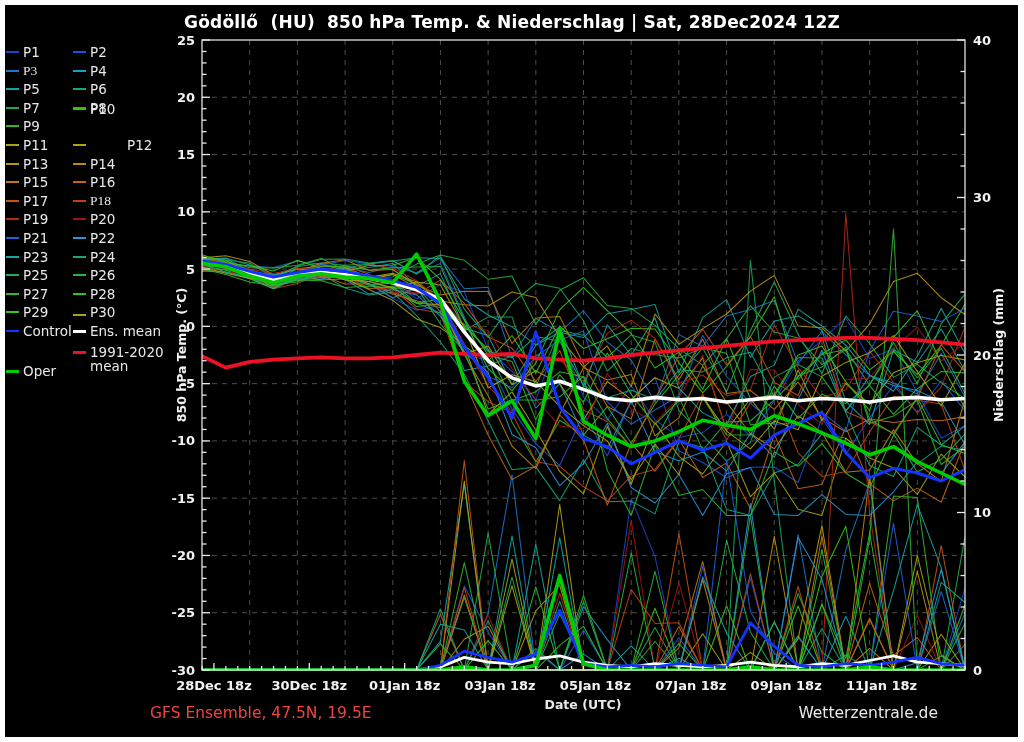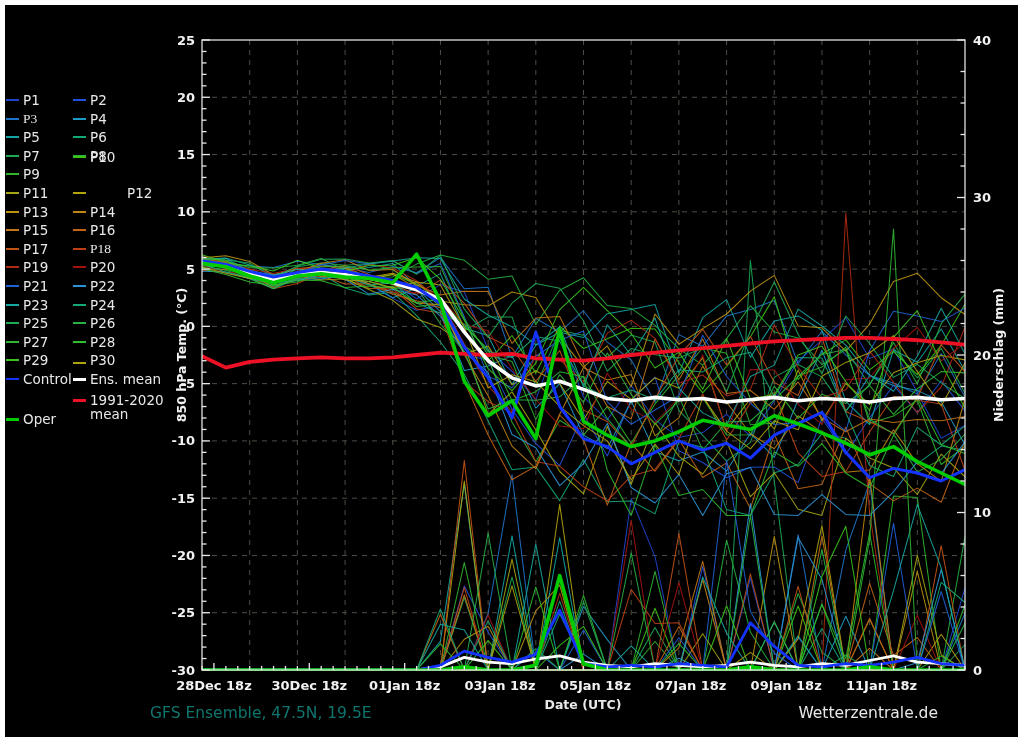--- a/index.html
+++ b/index.html
@@ -2,25 +2,25 @@
 <html><head>
 <meta charset="utf-8">
 <style>
   html,body{margin:0;padding:0;background:#ffffff;}
   .page{position:relative;width:1024px;height:742px;background:#ffffff;overflow:hidden;
         font-family:"DejaVu Sans","Liberation Sans",sans-serif;}
   .panel{position:absolute;left:5px;top:5px;width:1013px;height:732px;background:#000;}
   .chart-title{position:absolute;left:0;top:12px;width:1024px;text-align:center;color:#fff;
         font-size:17px;font-weight:bold;white-space:pre;letter-spacing:0.2px;}
   #plot{position:absolute;left:0;top:0;width:1024px;height:742px;}
-  #legend{position:absolute;left:0;top:0;width:170px;height:420px;margin-top:48px;}
+  #legend{position:absolute;left:0;top:0;width:170px;height:420px;}
   .lg-item{position:absolute;display:flex;align-items:flex-start;color:#e8e8e8;font-size:13.5px;line-height:14px;}
   .lg-item .sw{display:inline-block;width:13px;height:2px;margin:6px 4px 0 0;flex:0 0 13px;}
   .lg-item .lb{white-space:pre-line;}
-  .footer-left{position:absolute;left:150px;top:704px;color:#0f766e;font-size:15.5px;}
+  .footer-left{position:absolute;left:150px;top:704px;color:#ef4444;font-size:15.5px;}
   .footer-right{position:absolute;right:86px;top:704px;color:#e8e8e8;font-size:15.5px;}
   .x-axis-title{position:absolute;left:583px;top:697px;transform:translateX(-50%);color:#e8e8e8;font-size:12.5px;font-weight:bold;}
   svg .grid{stroke:#4d4d45;stroke-width:1;stroke-dasharray:5 5;}
   svg .axis-rect{fill:none;stroke:#e0e0e0;stroke-width:1.3;}
   svg .tick-line{stroke:#e8e8e8;stroke-width:1.3;}
   svg text{fill:#f2f2f2;font-family:"DejaVu Sans","Liberation Sans",sans-serif;}
   svg .ticklab{font-size:13px;font-weight:bold;}
   svg .axtitle{font-size:12.5px;font-weight:bold;}
 </style>
 </head>
@@ -292,20 +292,21 @@
       <text x="309.296875" y="690" text-anchor="middle" class="ticklab">30Dec 18z</text>
       <text x="404.671875" y="690" text-anchor="middle" class="ticklab">01Jan 18z</text>
       <text x="500.046875" y="690" text-anchor="middle" class="ticklab">03Jan 18z</text>
       <text x="595.421875" y="690" text-anchor="middle" class="ticklab">05Jan 18z</text>
       <text x="690.796875" y="690" text-anchor="middle" class="ticklab">07Jan 18z</text>
       <text x="786.171875" y="690" text-anchor="middle" class="ticklab">09Jan 18z</text>
       <text x="881.546875" y="690" text-anchor="middle" class="ticklab">11Jan 18z</text>
       <text transform="rotate(-90 186 355)" x="186" y="355" text-anchor="middle" class="axtitle">850 hPa Temp. (°C)</text>
       <text transform="rotate(-90 1003 355)" x="1003" y="355" text-anchor="middle" class="axtitle">Niederschlag (mm)</text>
     </svg>
+  <div class="chart-title">Gödöllő  (HU)  850 hPa Temp. &amp; Niederschlag | Sat, 28Dec2024 12Z</div>
   <div id="legend">
       <div class="lg-item" style="top: 45px; left: 6px;">
         <span class="sw" style="background: rgb(30, 68, 204);"></span>
         <span class="lb">P1</span>
       </div>
       <div class="lg-item" style="top: 45px; left: 73px;">
         <span class="sw" style="background: rgb(32, 80, 221);"></span>
         <span class="lb">P2</span>
       </div>
       <div class="lg-item" style="top: 63.6px; left: 6px; font-family: Liberation Serif, serif;">

